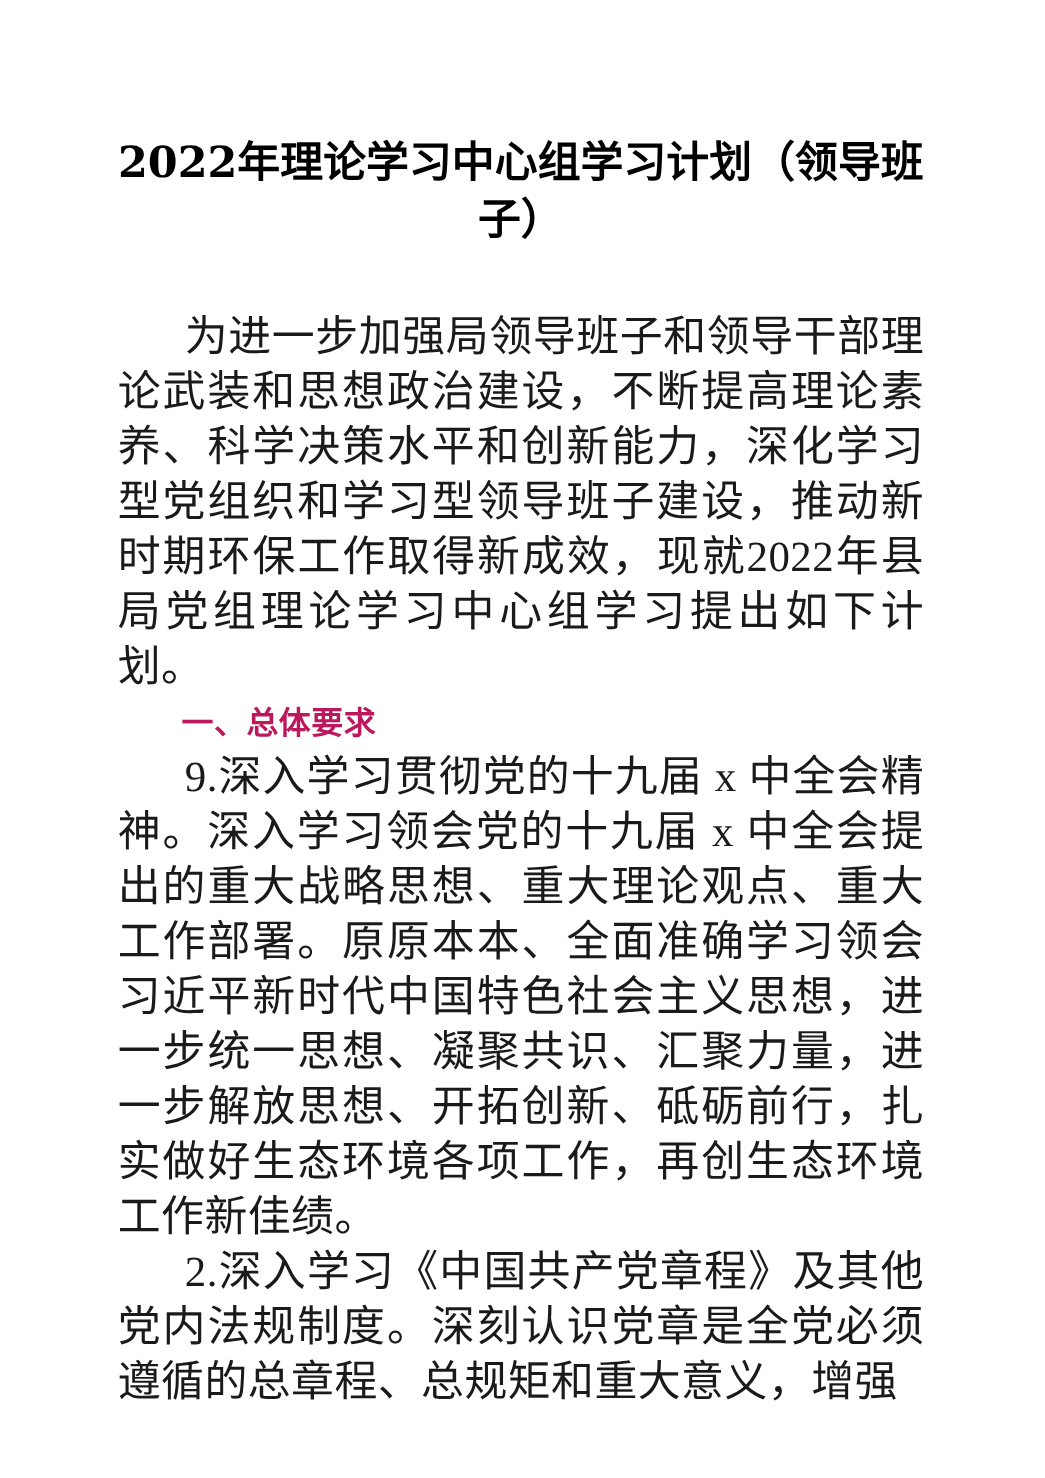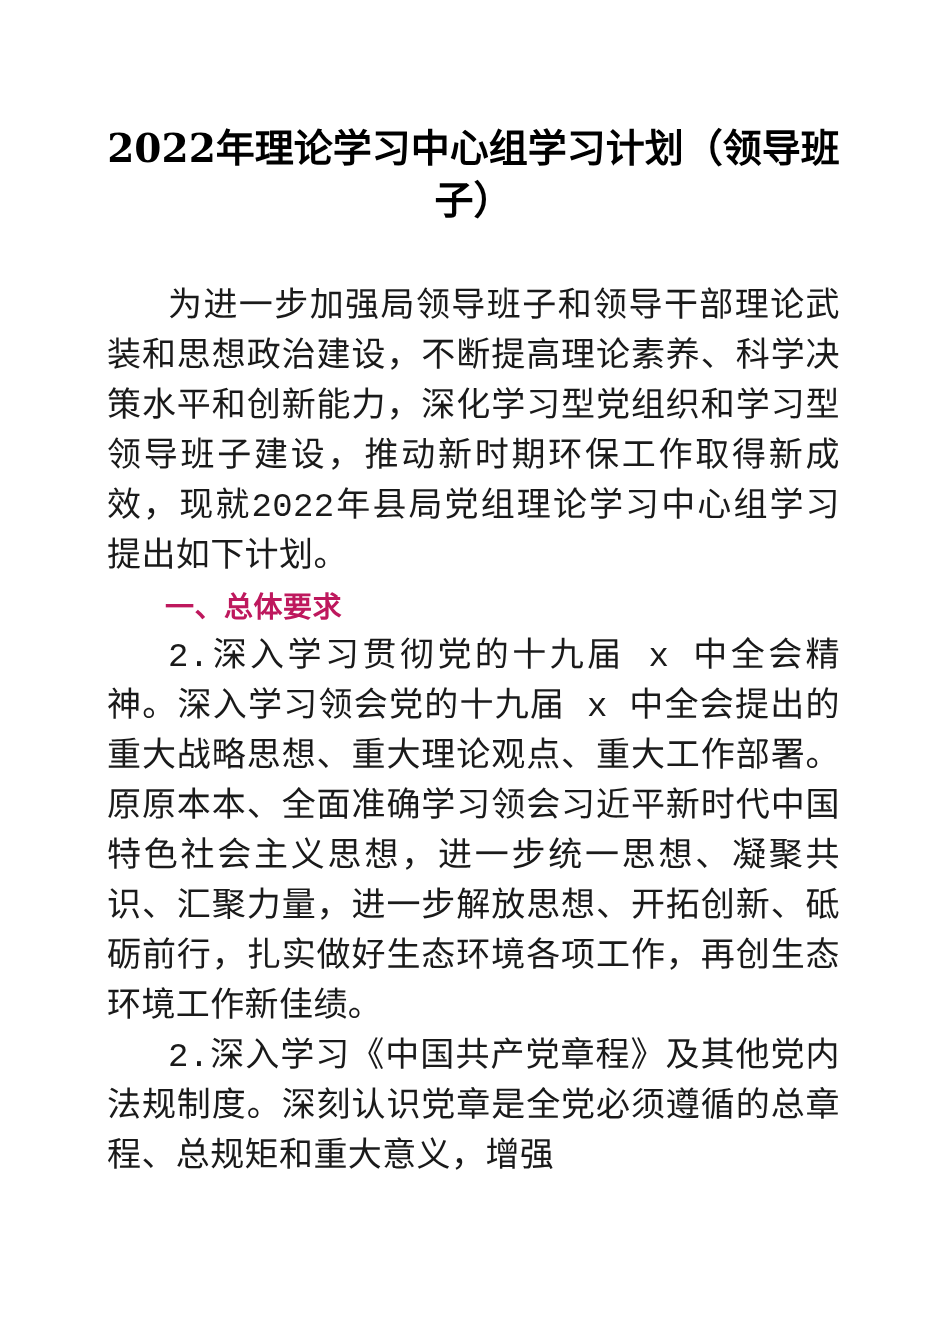--- a/index.html
+++ b/index.html
@@ -42,22 +42,22 @@
     font-weight: 700;
     font-size: 39px;
     line-height: 52px;
     letter-spacing: 0px;
     color: #000000;
   }
 
   
   .para {
     margin: 0;
-    font-family: Liberation Mono, monospace;
-    font-size: 34px;
+    font-family: Liberation Serif, serif;
+    font-size: 39px;
     line-height: 50px;
     color: #1a1a1a;
     text-align: justify;
     text-justify: inter-ideograph;
     text-indent: 61px;
     letter-spacing: 0.4px;
   }
 
   
   .para-first {
@@ -86,18 +86,18 @@
       <span>2022年理论学习中心组学习计划（领导班</span><br>
       <span>子）</span>
     </h1>
 
     <p class="para para-first">为进一步加强局领导班子和领导干部理论武装和思想政治建设，不断提高理论素养、科学决策水平和创新能力，深化学习型党组织和学习型领导班子建设，推动新时期环保工作取得新成效，现就2022年县局党组理论学习中心组学习提出如下计划。</p>
 
     <h2 class="section-heading">一、总体要求</h2>
 
 
 
-    <p class="para">2.深入学习贯彻党的十九届 x 中全会精神。深入学习领会党的十九届 x 中全会提出的重大战略思想、重大理论观点、重大工作部署。原原本本、全面准确学习领会习近平新时代中国特色社会主义思想，进一步统一思想、凝聚共识、汇聚力量，进一步解放思想、开拓创新、砥砺前行，扎实做好生态环境各项工作，再创生态环境工作新佳绩。</p>
+    <p class="para">9.深入学习贯彻党的十九届 x 中全会精神。深入学习领会党的十九届 x 中全会提出的重大战略思想、重大理论观点、重大工作部署。原原本本、全面准确学习领会习近平新时代中国特色社会主义思想，进一步统一思想、凝聚共识、汇聚力量，进一步解放思想、开拓创新、砥砺前行，扎实做好生态环境各项工作，再创生态环境工作新佳绩。</p>
 
     <p class="para">2.深入学习《中国共产党章程》及其他党内法规制度。深刻认识党章是全党必须遵循的总章程、总规矩和重大意义，增强</p>
 
   </div>
 </div>
 
 </body></html>

